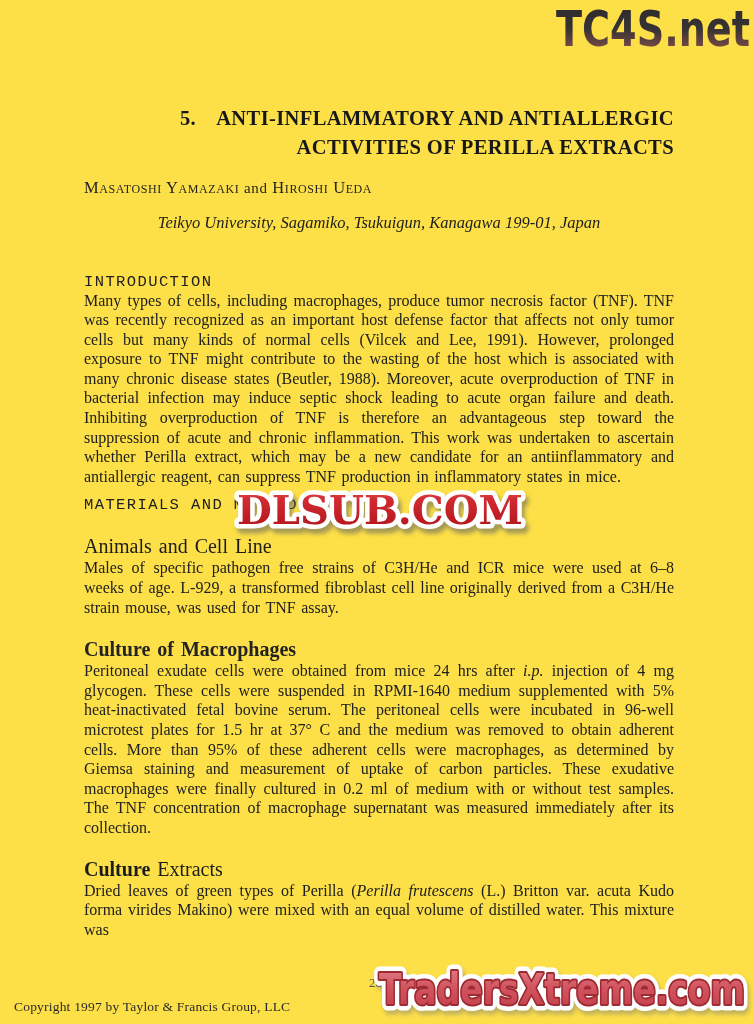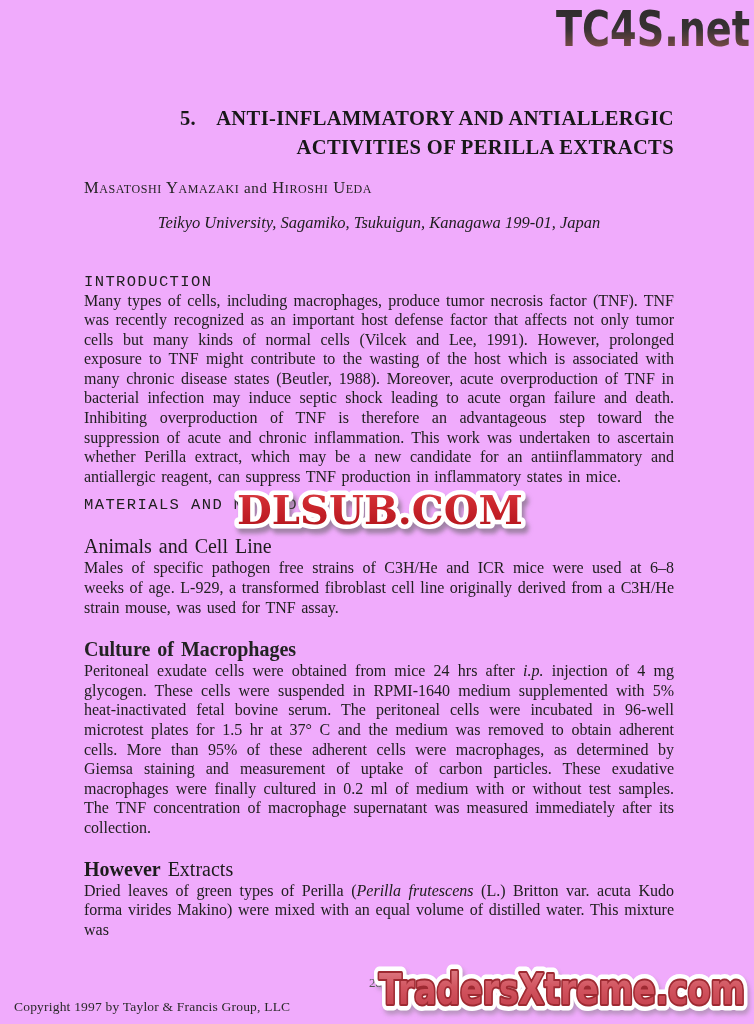--- a/index.html
+++ b/index.html
@@ -1,18 +1,18 @@
 <!DOCTYPE html>
 <html><head>
 <meta charset="utf-8">
 <style>
   html,body{margin:0;padding:0;}
   body{width:754px;height:1024px;overflow:hidden;background:#e8e8e8;}
   .page{
-    position:relative;width:754px;height:1024px;background:#f0abfc;
+    position:relative;width:754px;height:1024px;background:#fde047;
     font-family:"Liberation Serif", serif;color:#1f1f1f;overflow:hidden;
   }
   .content{position:absolute;left:84px;top:0;width:590px;}
   .title-block{margin-top:104px;text-align:right;font-weight:bold;
     font-size:20.5px;line-height:29px;letter-spacing:0.4px;color:#181818;}
   .chapter-no{display:inline-block;margin-right:20px;}
   .authors{margin-top:16px;text-align:left;font-size:16.5px;
     font-variant:small-caps;letter-spacing:0.6px;color:#242424;}
   .authors .conn{font-variant:normal;font-size:15px;}
   .affiliation{margin-top:15px;text-align:center;font-style:italic;
@@ -95,21 +95,21 @@
 
     <p class="body m-para2">Males of specific pathogen free strains of C3H/He and ICR mice were used at 6–8 weeks of age. L-929, a transformed fibroblast cell line originally derived from a C3H/He strain mouse, was used for TNF assay.</p>
 
     <div class="sub-heading semibold m-culture-head">Culture of Macrophages</div>
 
     <p class="body m-para3">
       <span>Peritoneal exudate cells were obtained from mice 24 hrs after </span><i>i.p.</i><span> injection of 4 mg glycogen. These cells were suspended in RPMI-1640 medium supplemented with 5% heat-inactivated fetal bovine serum. The peritoneal cells were incubated in 96-well microtest plates for 1.5 hr at 37° C and the medium was removed to obtain adherent cells. More than 95% of these adherent cells were macrophages, as determined by Giemsa staining and measurement of uptake of carbon particles. These exudative macrophages were finally cultured in 0.2 ml of medium with or without test samples. The TNF concentration of macrophage supernatant was measured immediately after its collection.</span>
     </p>
 
     <div class="sub-heading m-perilla-head">
-      <span class="bold">However</span><span> Extracts</span>
+      <span class="bold">Culture</span><span> Extracts</span>
     </div>
 
     <p class="body m-para4">
       <span>Dried leaves of green types of Perilla (</span><i>Perilla frutescens</i><span> (L.) Britton var. acuta Kudo forma virides Makino) were mixed with an equal volume of distilled water. This mixture was</span>
     </p>
 
   </div>
 
   <svg class="wm-dlsub" width="316" height="58" viewBox="0 0 316 58">
     <defs>

